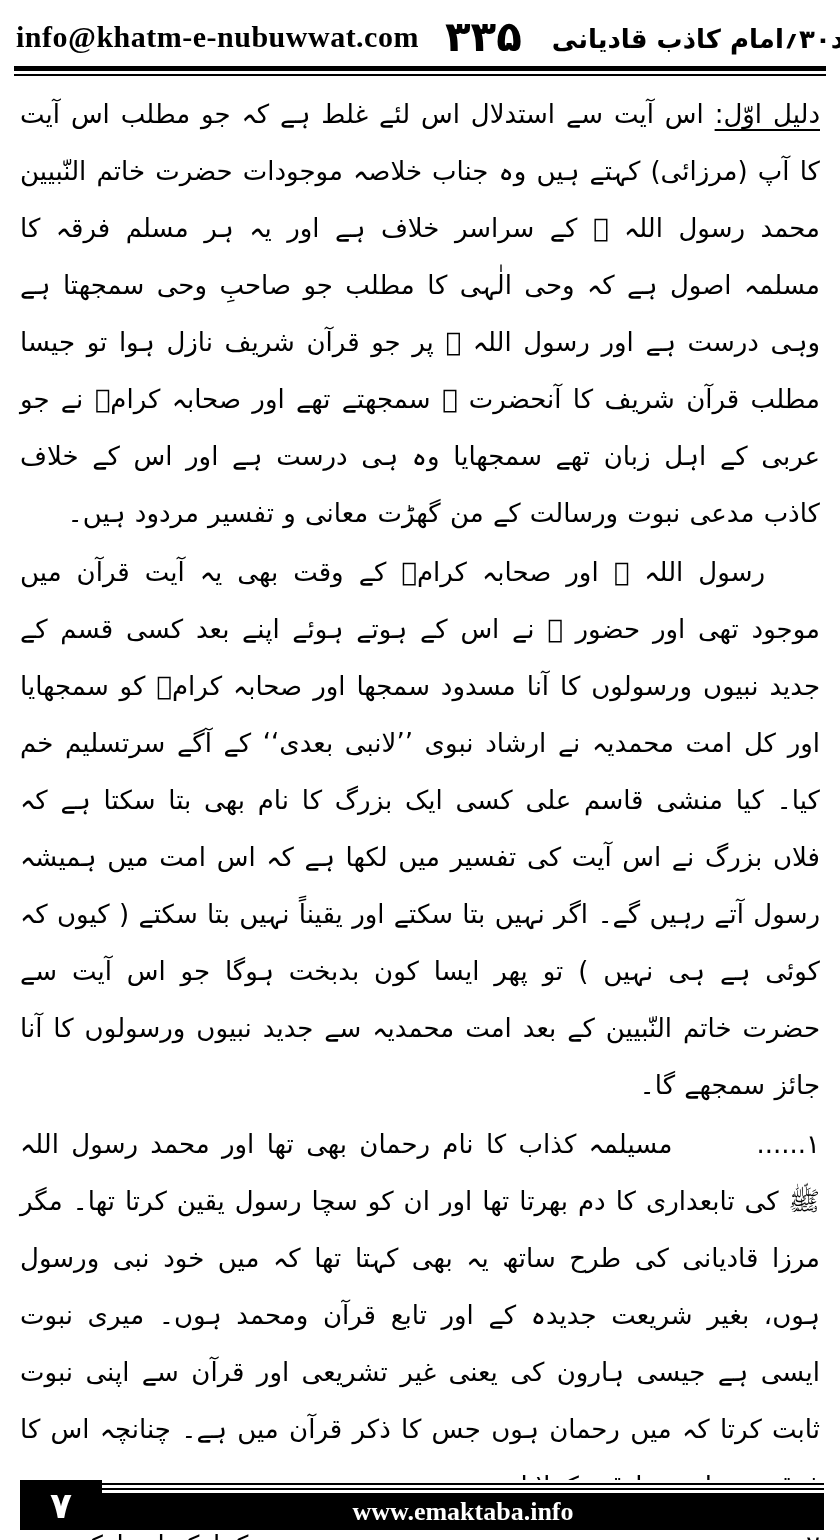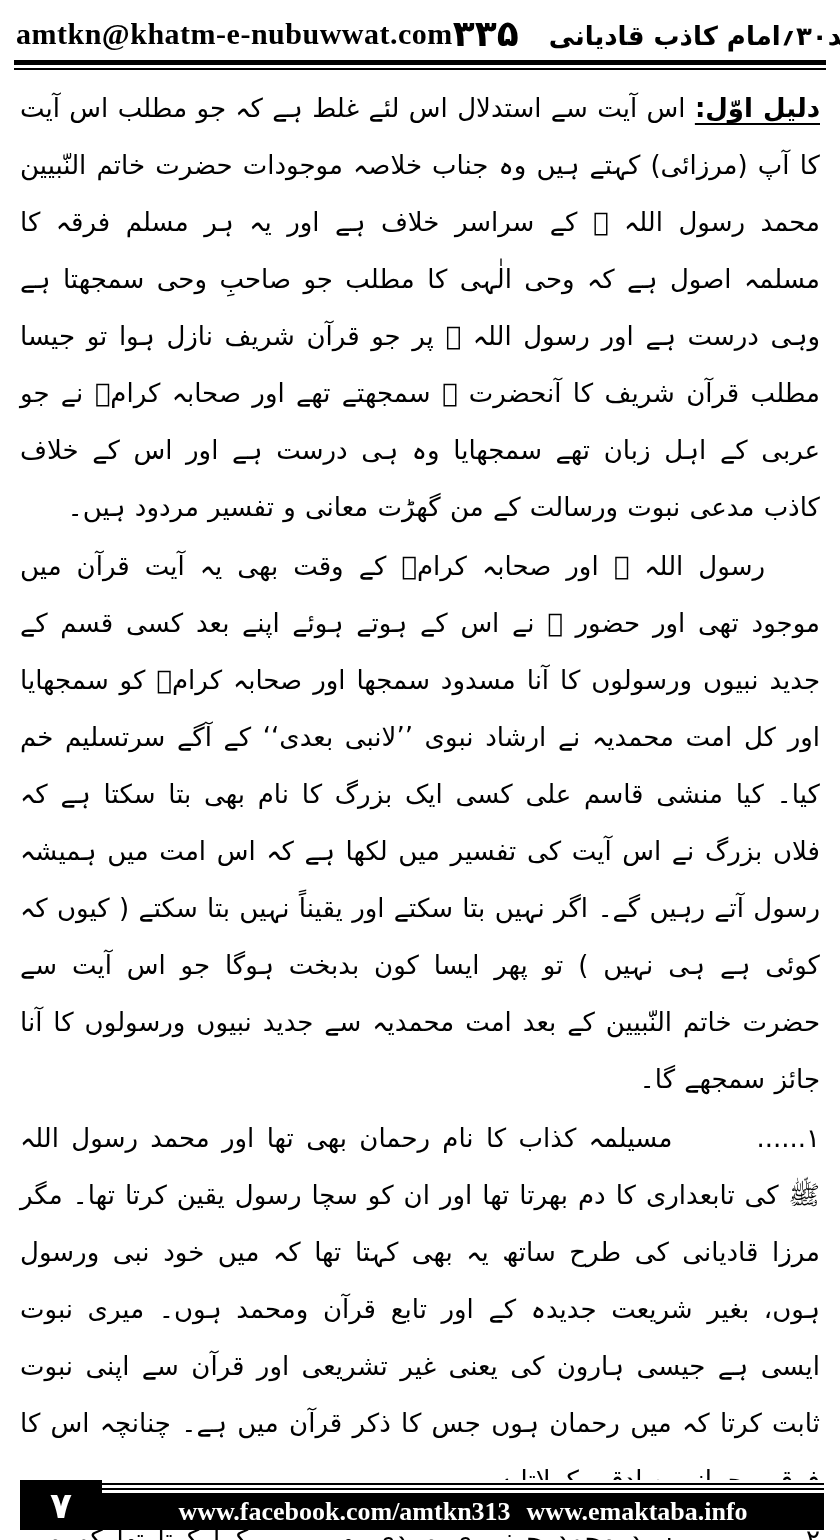--- a/index.html
+++ b/index.html
@@ -19,25 +19,25 @@
     padding:16px 16px 4px 16px;
   }
   .header-email {
     font-family:"Liberation Serif", serif;
     font-weight:bold;
     font-size:30px;
     letter-spacing:.5px;
     white-space:nowrap;
   }
   .header-pageno {
-    font-size:36px;
+    font-size:42px;
     font-weight:bold;
     line-height:1;
     direction:rtl;
-    margin-left:0;
+    margin-left:26px;
     margin-right:30px;
     white-space:nowrap;
   }
   .header-title {
     direction:rtl;
     font-weight:bold;
     font-size:26px;
     white-space:nowrap;
     padding-top:4px;
   }
@@ -53,21 +53,21 @@
     direction:rtl;
     text-align:justify;
     padding:10px 20px 0 20px;
     font-size:26px;
     line-height:57px;
     word-spacing:1px;
   }
   .para { margin:0 0 2px 0; }
   .para-indent { text-indent:55px; }
   .lead-underline {
-    font-weight:bold;
+    font-weight:normal;
     text-decoration:underline;
     text-underline-offset:6px;
     margin-top:45px;
   }
   .inline-quote {
     font-weight:normal;
     letter-spacing:2px;
   }
   .item-num {
     margin-left:84px; 
@@ -113,21 +113,21 @@
     font-family:"Liberation Serif", serif;
     font-weight:bold;
     font-size:26px;
     white-space:nowrap;
   }
 </style>
 </head>
 <body>
 
 <div class="header">
-  <div class="header-email">amtkn@khatm-e-nubuwwat.com</div>
+  <div class="header-email">info@khatm-e-nubuwwat.com</div>
   <div class="header-pageno">۳۳۵</div>
   <div class="header-title">محاسبہ قادیانیت جلد۳۰؍امام کاذب قادیانی</div>
 </div>
 <div class="header-rule">
   <div class="header-rule-inner"></div>
 </div>
 
 <div class="page-body" dir="rtl">
 
   <p class="para">
@@ -147,17 +147,16 @@
   </p>
 
 </div>
 
 <div class="footer">
   <div class="footer-pagebox">۷</div>
   <div class="footer-right">
     <div class="footer-line"></div>
     <div class="footer-line"></div>
     <div class="footer-bar">
-      <span>www.facebook.com/amtkn313</span>
       <span>www.emaktaba.info</span>
     </div>
   </div>
 </div>
 
 </body></html>

